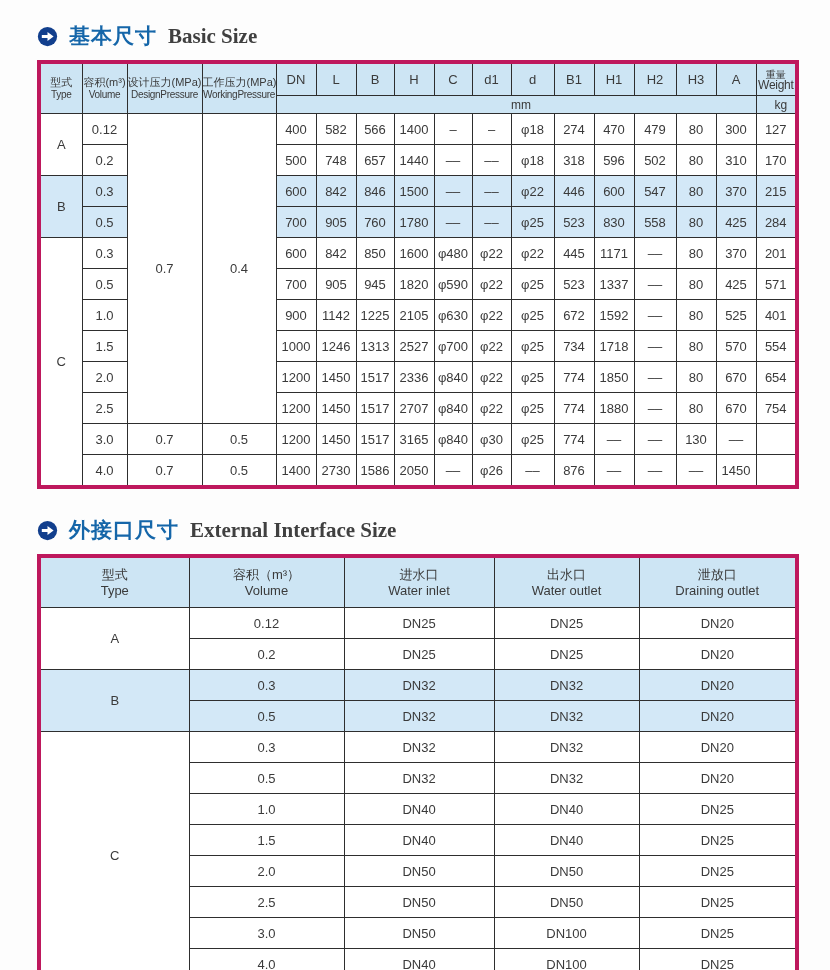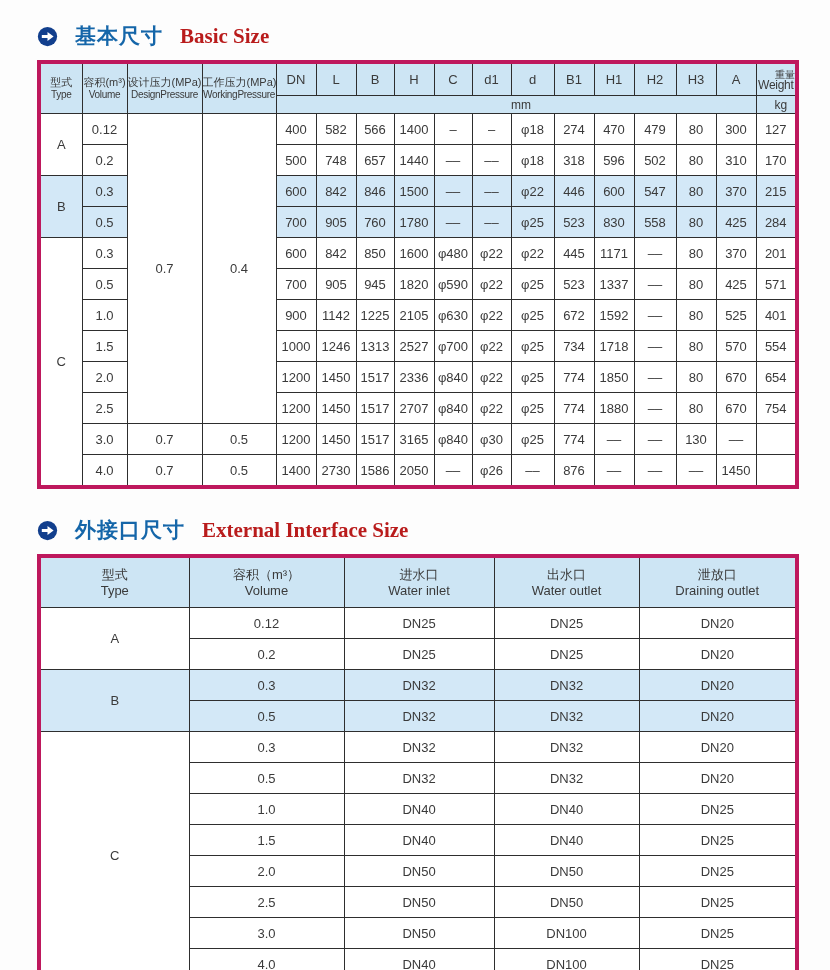--- a/index.html
+++ b/index.html
@@ -4,24 +4,24 @@
 <style>
   html,body{margin:0;padding:0;}
   body{
     width:830px;height:970px;
     background:#fdfdfd;
     font-family:"Liberation Sans", sans-serif;
     color:#3a3a3a;
     overflow:hidden;
   }
   .wrap{padding:20px 35px 0 37px;}
-  .sec-title{display:flex;align-items:center;gap:17px;margin:2px 0 10px 0;}
+  .sec-title{display:flex;align-items:center;gap:11px;margin:2px 0 10px 0;}
   .sec-title .icon{width:21px;height:21px;flex:0 0 auto;}
   .t-zh{font-size:21px;font-weight:bold;color:#1566a9;letter-spacing:1px;}
-  .t-en{font-size:21px;font-weight:bold;color:#b91c1c;font-family:"Liberation Serif", serif;}
+  .t-en{font-size:21px;font-weight:bold;color:#404040;font-family:"Liberation Serif", serif;}
   table{
     border-collapse:collapse;
     table-layout:fixed;
     width:758px;
     border:4px solid #be185d;
     background:#ffffff;
   }
   td,th{
     border:1px solid #2e2e2e;
     text-align:center;
@@ -31,21 +31,21 @@
     overflow:hidden;
     white-space:nowrap;
   }
   
   .basic td, .basic th{font-size:13px;}
   .basic tr.data td, .basic tr.data th{height:30px;}
   .basic tr.head th{background:#cde5f4;height:31px;}
   .basic tr.unit th{background:#cde5f4;height:17px;font-size:12px;padding-left:10px;}
   .basic .zh{font-size:11px;line-height:13px;}
   .basic .en{font-size:10px;line-height:12px;letter-spacing:-0.3px;}
-  .basic .wt .zh{font-size:10px;line-height:11px;text-align:right;}
+  .basic .wt .zh{font-size:10px;line-height:11px;}
   .basic .wt .en{font-size:12px;line-height:11px;}
   tr.band td, tr.band th, th.band{background:#d3e8f7;}
   
   .iface{margin-top:0;}
   .iface tr.head th{background:#cde5f4;height:49px;font-size:13px;}
   .iface td, .iface th{font-size:13px;}
   .iface tr.data td, .iface tr.data th{height:30px;}
   .iface .zh{font-size:13px;line-height:16px;}
   .iface .en{font-size:13px;line-height:16px;}
   .sec2{margin-top:27px;}

